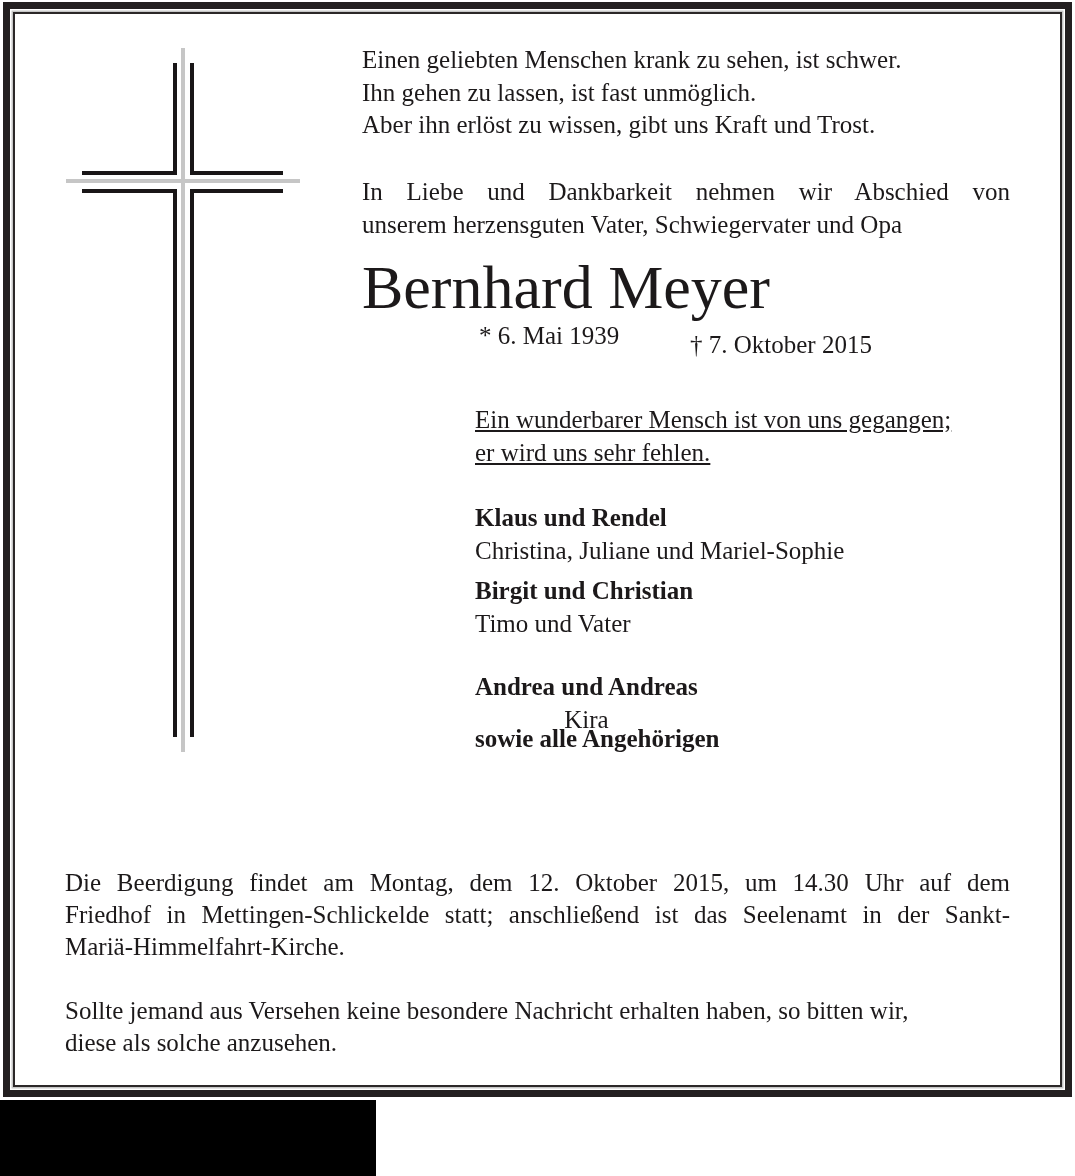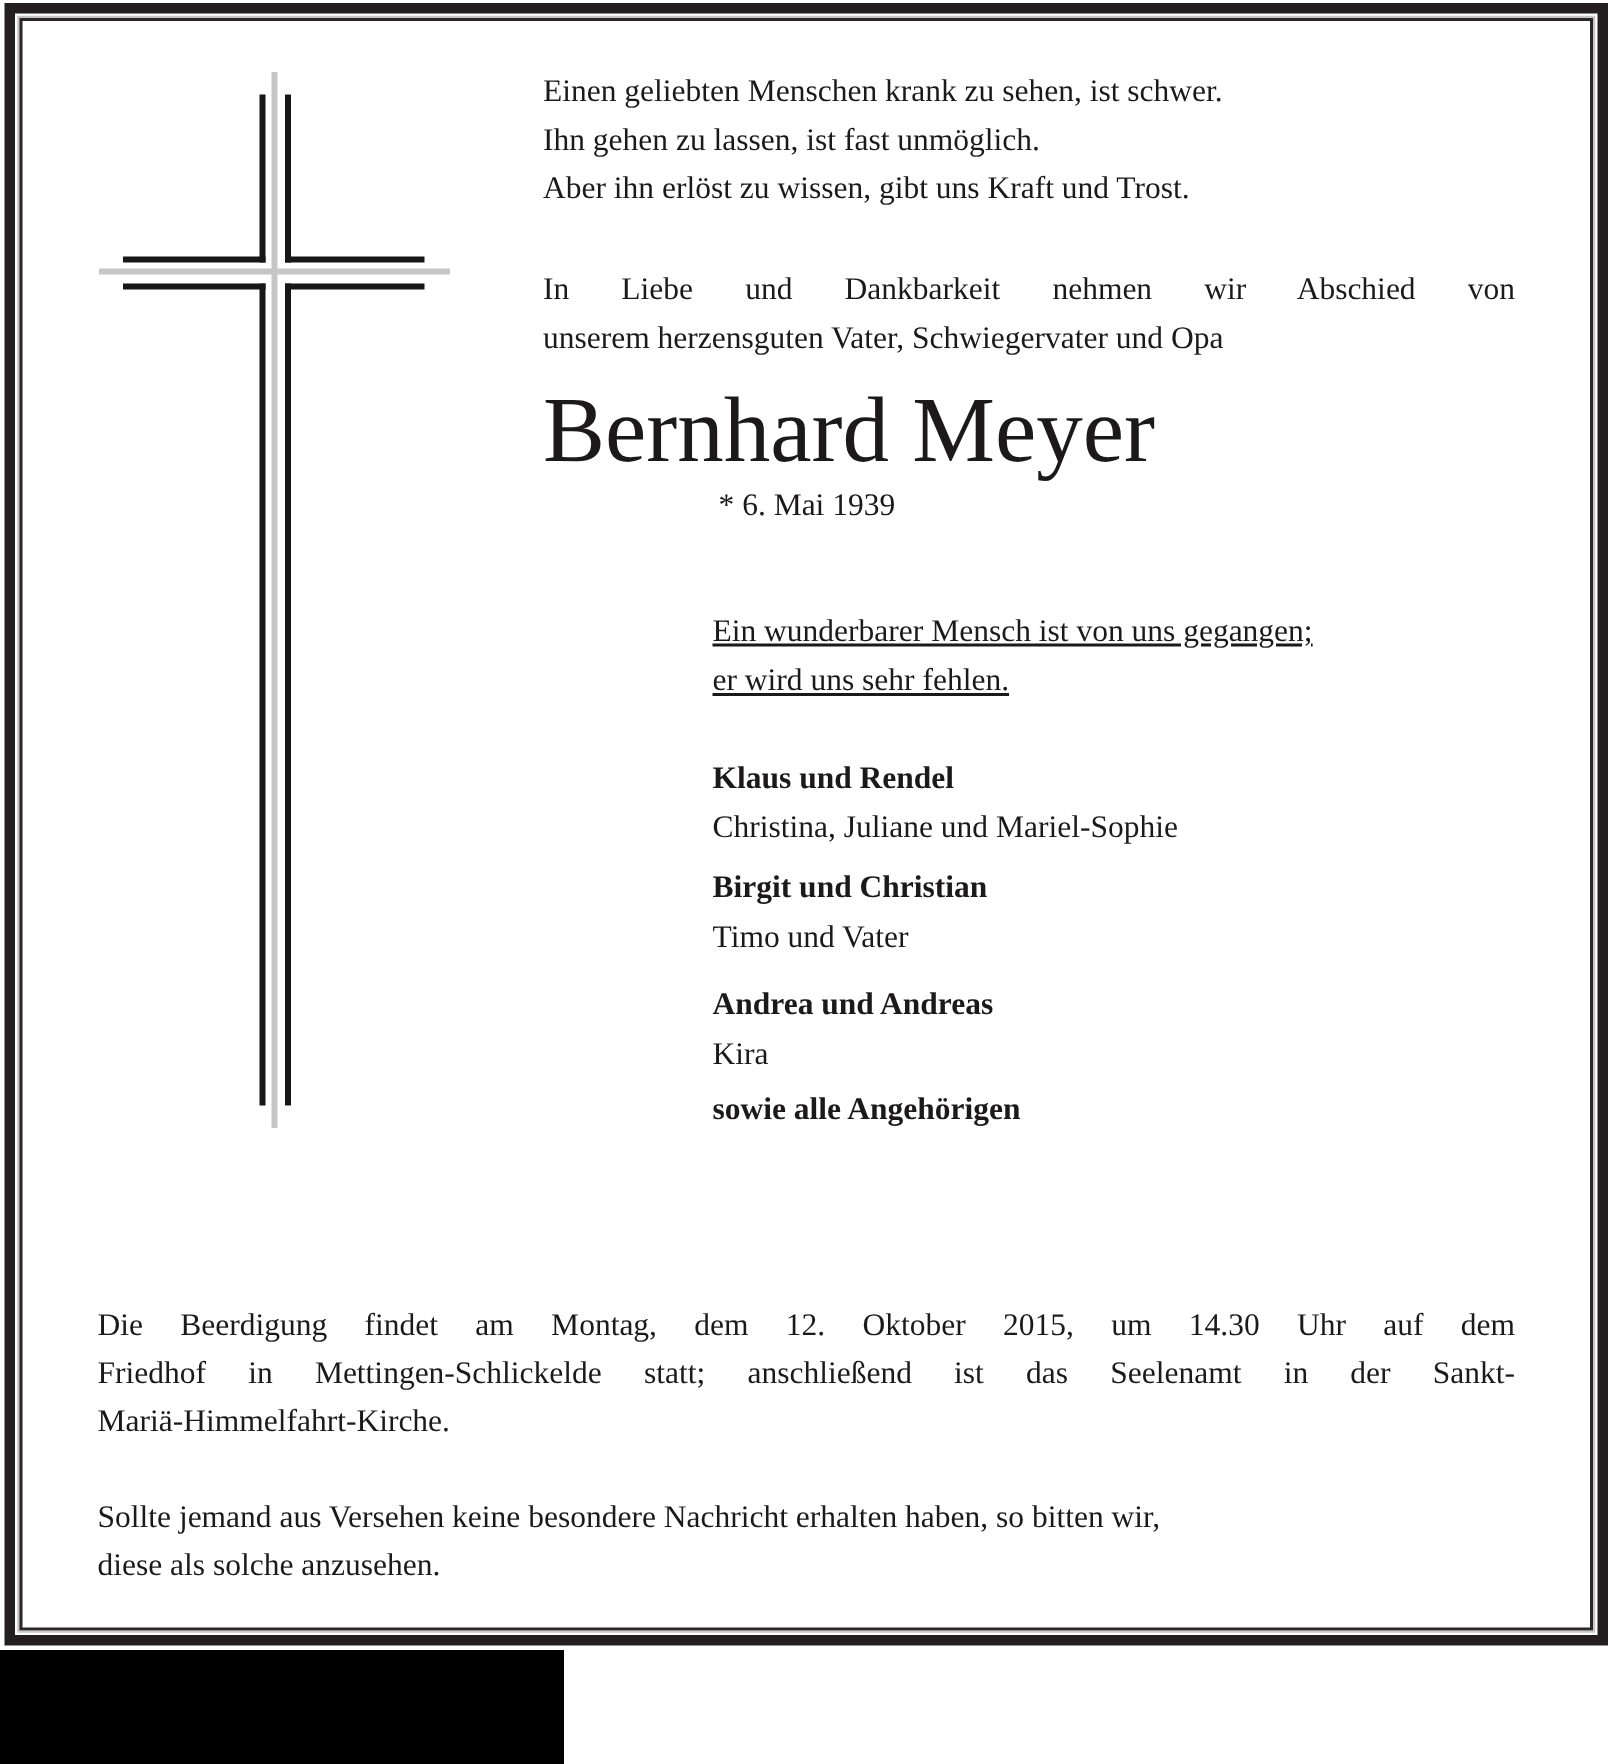--- a/index.html
+++ b/index.html
@@ -36,34 +36,34 @@
   .bvul { left: 107px; top: 15px;  width: 4px;   height: 112px; }
   .bvur { left: 124px; top: 15px;  width: 4px;   height: 112px; }
   .bvll { left: 107px; top: 141px; width: 4px;   height: 548px; }
   .bvlr { left: 124px; top: 141px; width: 4px;   height: 548px; }
   .bhul { left: 16px;  top: 123px; width: 95px;  height: 4px; }
   .bhur { left: 124px; top: 123px; width: 93px;  height: 4px; }
   .bhll { left: 16px;  top: 141px; width: 95px;  height: 4px; }
   .bhlr { left: 124px; top: 141px; width: 93px;  height: 4px; }
 
   
-  .txt { position: absolute; font-size: 21px; line-height: 32.5px; }
+  .txt { position: absolute; font-size: 25px; line-height: 32.5px; }
   .intro    { left: 362px; top: 44px;  width: 650px; }
   .farewell { left: 362px; top: 176px; width: 648px; }
   .just-line { text-align: justify; text-align-last: justify; }
   .name-line {
     left: 362px; top: 256px; width: 648px;
     font-size: 62px; line-height: 62px; 
   }
   .birth { left: 479px; top: 320px; }
   .death { left: 690px; top: 329px; }
   .tribute { left: 475px; top: 404px; width: 560px; text-decoration: underline; }
   .mourner-1 { left: 475px; top: 502px; }
   .mourner-2 { left: 475px; top: 575px; }
-  .mourner-3 { left: 475px; top: 653px; }
+  .mourner-3 { left: 475px; top: 671px; text-align: center; }
   .mourner-names { font-weight: bold; }
   .relatives { left: 475px; top: 723px; font-weight: bold; }
   .address  { left: 65px; top: 803px; }
   .funeral  { left: 65px; top: 867px; width: 945px; line-height: 32px; }
   .final    { left: 65px; top: 995px; width: 950px; line-height: 32px; white-space: pre-line; }
 
   
   .bottom-block {
     position: absolute;
     left: 0; top: 1100px;
@@ -100,20 +100,21 @@
   </div>
 
   <div class="txt farewell">
     <div class="just-line">In Liebe und Dankbarkeit nehmen wir Abschied von</div>
     <div>unserem herzensguten Vater, Schwiegervater und Opa</div>
   </div>
 
   <div class="txt name-line">Bernhard Meyer</div>
 
   <div class="txt birth">* 6. Mai 1939</div>
+  <div class="txt death">† 7. Oktober 2015</div>
 
   <div class="txt tribute">
     <div>Ein wunderbarer Mensch ist von uns gegangen;</div>
     <div>er wird uns sehr fehlen.</div>
   </div>
 
   <div class="txt mourner-1">
     <div class="mourner-names">Klaus und Rendel</div>
     <div>Christina, Juliane und Mariel-Sophie</div>
   </div>

